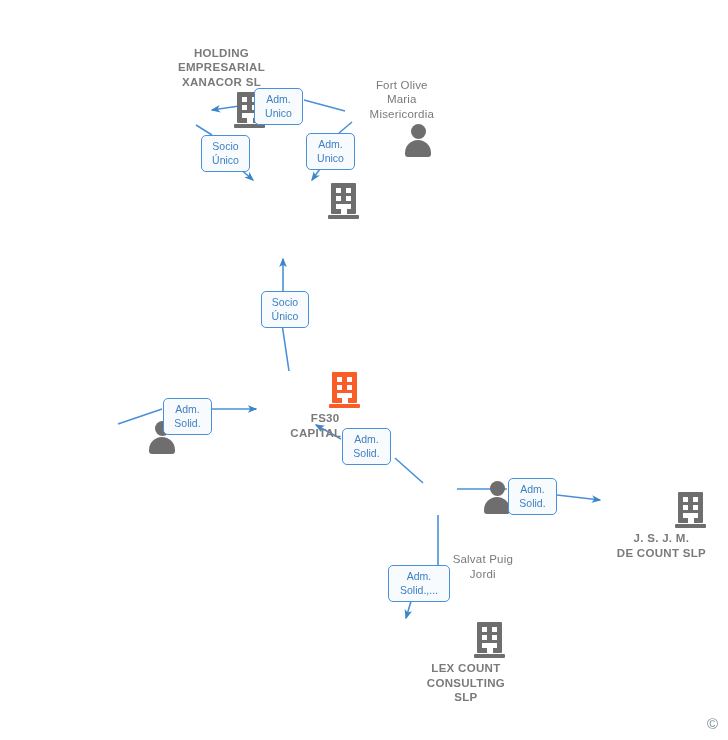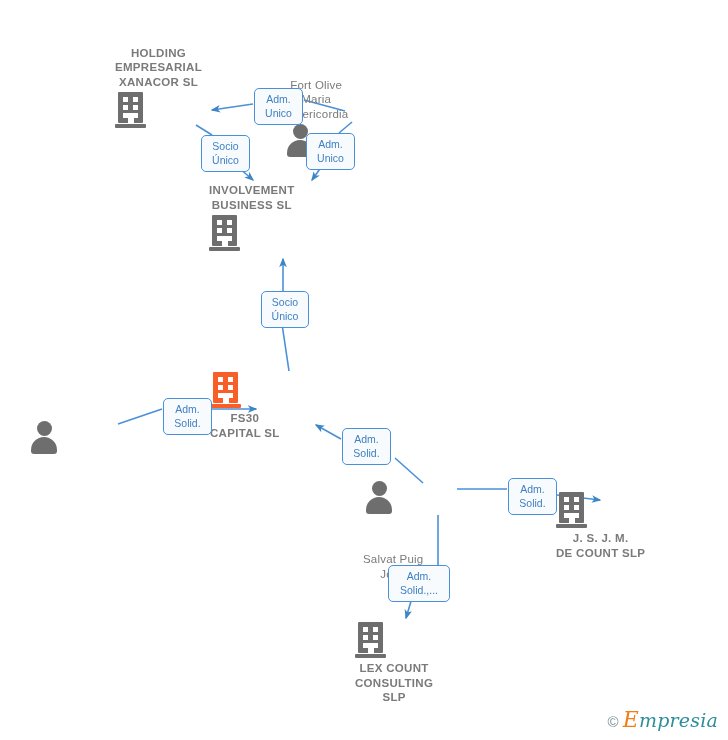--- a/index.html
+++ b/index.html
@@ -24,21 +24,21 @@
     width: 728px;
     height: 740px;
     pointer-events: none;
   }
 
   
   .node {
     position: absolute;
     display: flex;
     flex-direction: column;
-    align-items: flex-start;
+    align-items: flex-end;
     width: 150px;
     margin-left: -75px;
   }
   .node-label {
     font-size: 11.5px;
     line-height: 14.5px;
     color: #7a7a7a;
     text-align: center;
     letter-spacing: 0.2px;
     white-space: pre-line;
@@ -223,22 +223,20 @@
 Maria
 Misericordia</div>
         <div class="node-icon">
           <div class="person-ico">
             <div class="head"></div>
             <div class="body"></div>
           </div>
         </div>
       </div>
       <div class="node company" style="left: 284px; top: 183px;">
-        <div class="node-label above">INVOLVEMENT
-BUSINESS  SL</div>
         <div class="node-icon">
           <div class="bldg">
             <div class="body"></div>
             <div class="win" style="left:8px;top:5px"></div>
             <div class="win" style="left:18px;top:5px"></div>
             <div class="win" style="left:8px;top:13px"></div>
             <div class="win" style="left:18px;top:13px"></div>
             <div class="win" style="left:8px;top:21px"></div>
             <div class="win" style="left:18px;top:21px"></div>
             <div class="door"></div>
@@ -331,16 +329,15 @@
       <div class="elabel" style="left: 342px; top: 428px; width: 49px;">Adm.
 Solid.</div>
       <div class="elabel" style="left: 508px; top: 478px; width: 49px;">Adm.
 Solid.</div>
       <div class="elabel" style="left: 388px; top: 565px; width: 62px;">Adm.
 Solid.,...</div>
     </div>
 
   <div id="watermark">
     <span class="cmark">©</span>
-    <span class="brand"><span class="cap">E</span><span>mpresia</span></span>
   </div>
 
 </div>
 
 </body></html>

